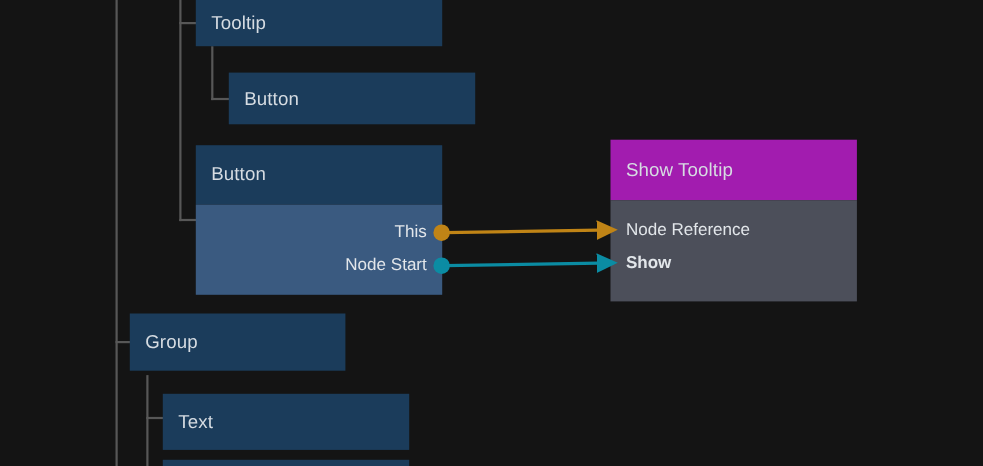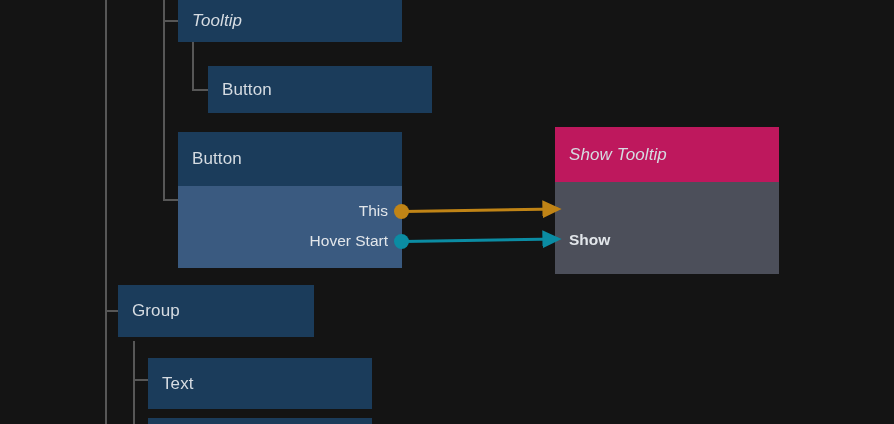--- a/index.html
+++ b/index.html
@@ -28,21 +28,21 @@
     letter-spacing:.1px;
     white-space:nowrap;
   }
   .node .body{box-sizing:border-box;position:relative;}
 
   
   .node.blue .hdr{background:#1b3c5b;}
   .node.blue .body{background:#3a5a80;}
 
   
-  .node.grey .hdr{background:#be185d;font-style:italic;}
+  .node.grey .hdr{background:#a21caf;}
   .node.grey .body{background:#4c4f5a;}
 
   
   .port{
     position:absolute;
     height:22px;
     display:flex;align-items:center;
     color:#e2e6ea;
     font-size:15.5px;
     white-space:nowrap;
@@ -73,45 +73,48 @@
   <div class="tree-line h" style="left:192px;top:89px;width:17px;"></div>
 
   <div class="tree-line h" style="left:163px;top:199px;width:16px;"></div>
 
   <div class="tree-line h" style="left:105px;top:310px;width:14px;"></div>
 
   <div class="tree-line v" style="left:133px;top:341px;height:83px;"></div>
   <div class="tree-line h" style="left:133px;top:379px;width:16px;"></div>
 
   <div class="node blue" style="left:178px;top:0px;width:224px;">
-    <div class="hdr" style="height:42px;font-style:italic;">Tooltip</div>
+    <div class="hdr" style="height:42px;">Tooltip</div>
   </div>
 
   <div class="node blue" style="left:208px;top:66px;width:224px;">
     <div class="hdr" style="height:47px;">Button</div>
   </div>
 
   <div class="node blue" style="left:178px;top:132px;width:224px;">
     <div class="hdr" style="height:54px;">Button</div>
     <div class="body" style="height:82px;">
       <div class="port out" style="left:0;top:14px;width:210px;">
         <span>This</span>
       </div>
       <div class="port out" style="left:0;top:44px;width:210px;">
-        <span>Hover Start</span>
+        <span>Node Start</span>
       </div>
     </div>
   </div>
 
   <div class="dot" style="left:394px;top:204px;background:#c08416;"></div>
   <div class="dot" style="left:394px;top:234px;background:#0b8ca3;"></div>
 
   <div class="node grey" style="left:555px;top:127px;width:224px;">
     <div class="hdr" style="height:55px;">Show Tooltip</div>
     <div class="body" style="height:92px;">
+      <div class="port in" style="left:14px;top:17px;">
+        <span>Node Reference</span>
+      </div>
       <div class="port in" style="left:14px;top:47px;font-weight:bold;">
         <span>Show</span>
       </div>
     </div>
   </div>
 
   <div class="node blue" style="left:118px;top:285px;width:196px;">
     <div class="hdr" style="height:52px;">Group</div>
   </div>
 

